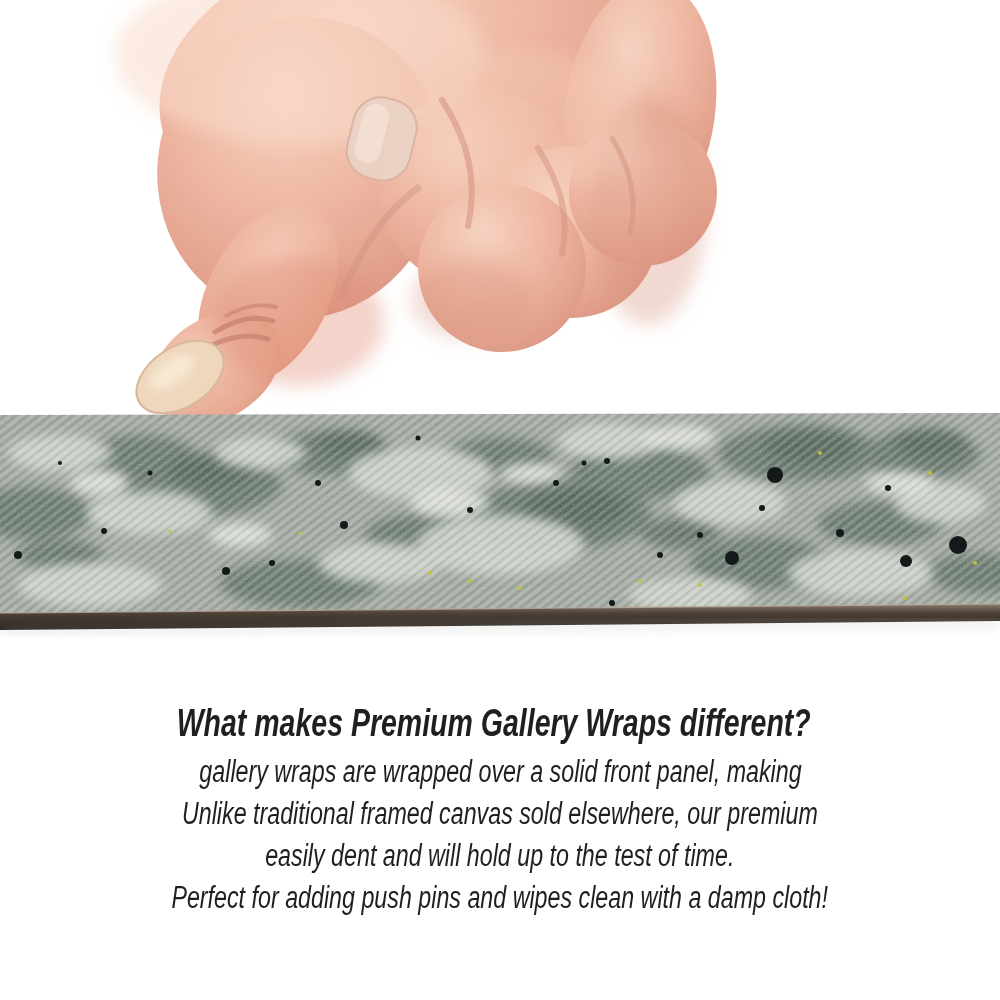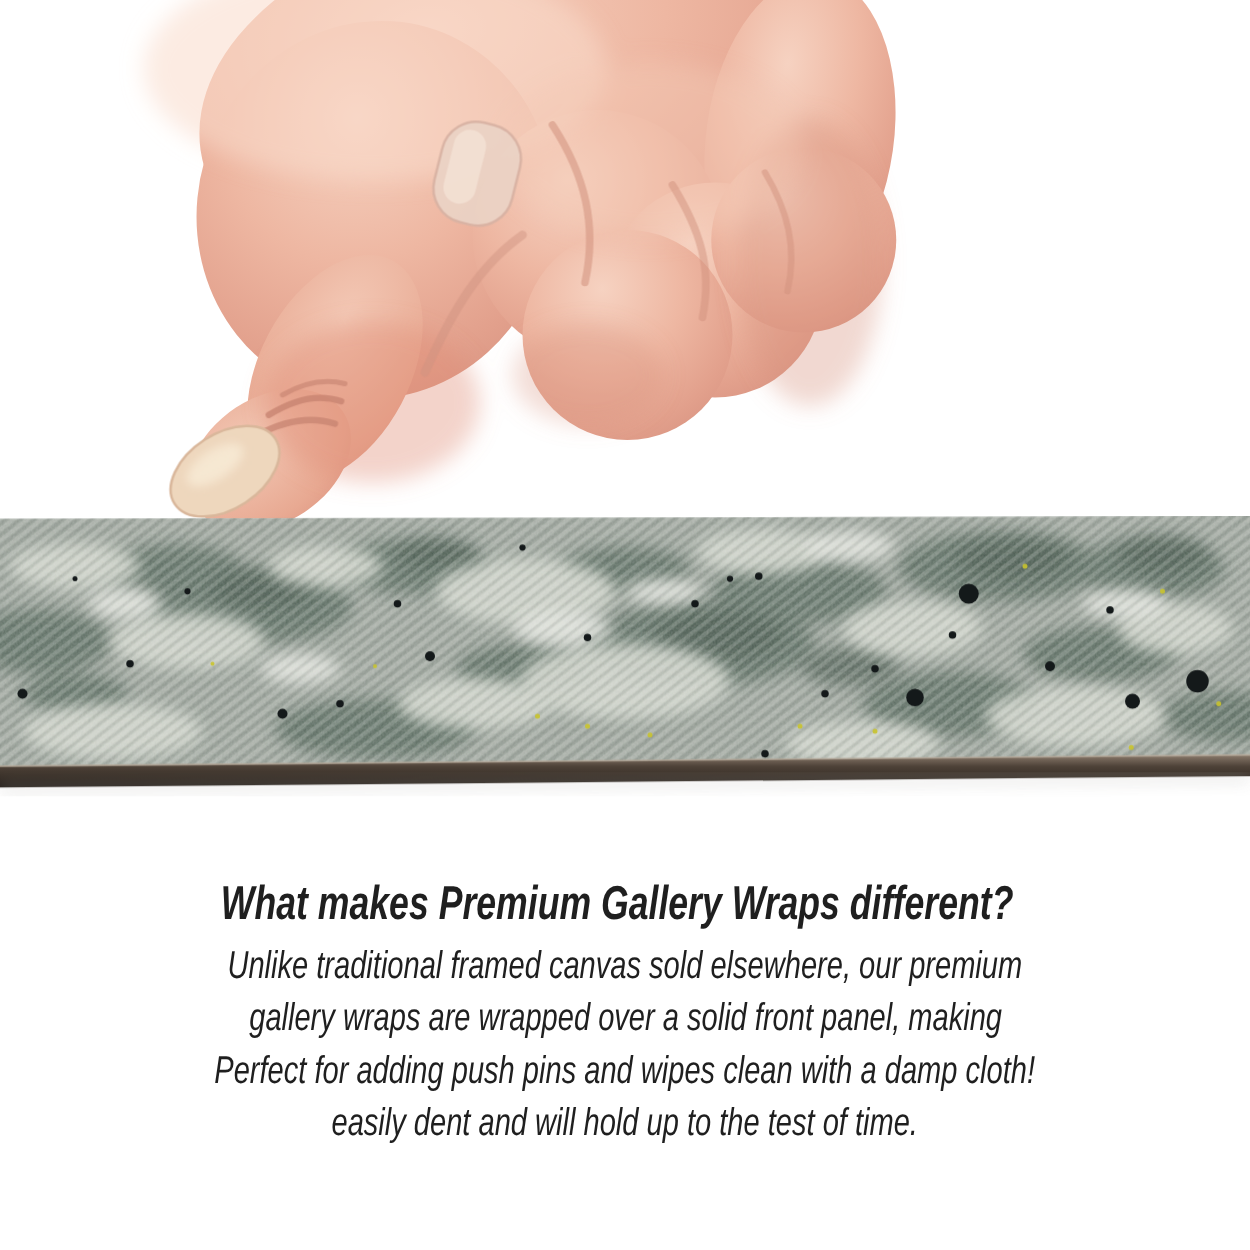--- a/index.html
+++ b/index.html
@@ -231,19 +231,19 @@
 
       <polygon points="0,200 1000,191 1000,208 0,217" fill="url(#edgeGrad)"></polygon>
       <polyline points="0,200 1000,191" fill="none" stroke="#b5a898" stroke-width="1.5" opacity="0.7"></polyline>
 
       <polygon points="0,217 1000,208 1000,212 0,221" fill="#bdbbb8" opacity="0.55" filter="url(#blot)"></polygon>
     </svg>
   </div>
 
   <div class="text-block">
     <h1 class="headline"><span>What makes Premium Gallery Wraps different?</span></h1>
+    <div class="body-line"><span>gallery wraps are wrapped over a solid front panel, making</span></div>
     <div class="body-line"><span>Unlike traditional framed canvas sold elsewhere, our premium</span></div>
-    <div class="body-line"><span>gallery wraps are wrapped over a solid front panel, making</span></div>
+    <div class="body-line"><span>easily dent and will hold up to the test of time.</span></div>
     <div class="body-line"><span>Perfect for adding push pins and wipes clean with a damp cloth!</span></div>
-    <div class="body-line"><span>easily dent and will hold up to the test of time.</span></div>
   </div>
 
 </div>
 
 </body></html>

